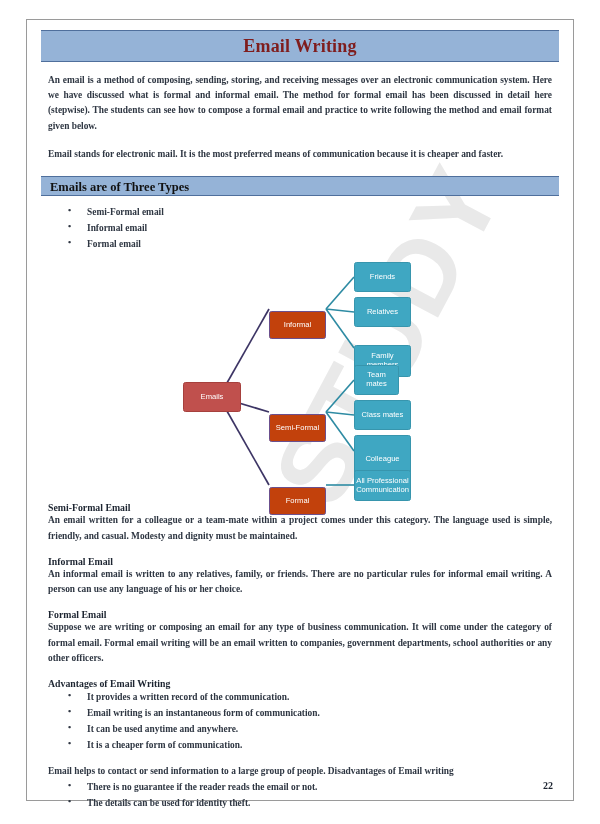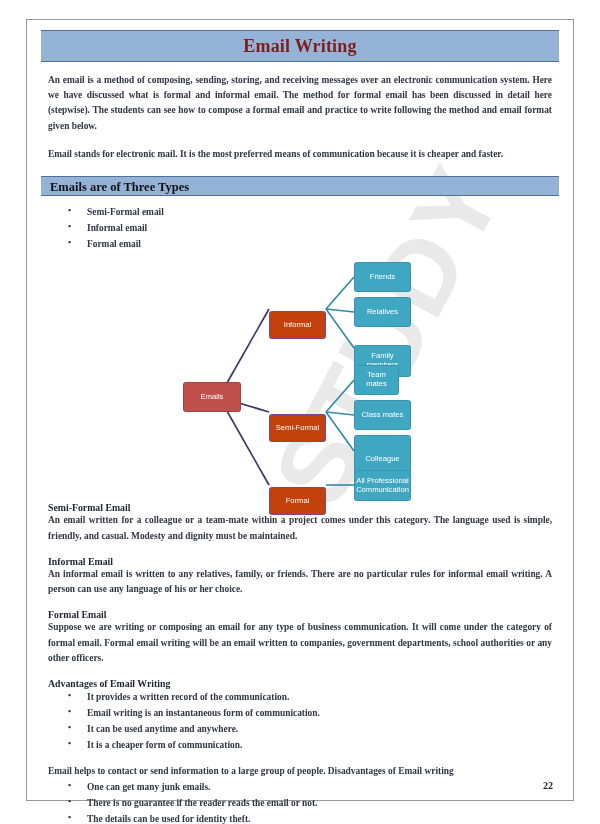--- a/index.html
+++ b/index.html
@@ -265,21 +265,20 @@
     <div class="sub-head sp">Advantages of Email Writing</div>
     <ul class="bullets" style="margin-top:2px;">
       <li>It provides a written record of the communication.</li>
       <li>Email writing is an instantaneous form of communication.</li>
       <li>It can be used anytime and anywhere.</li>
       <li>It is a cheaper form of communication.</li>
     </ul>
 
     <p class="para gap">Email helps to contact or send information to a large group of people. Disadvantages of Email writing</p>
     <ul class="bullets" style="margin-top:2px;">
-      <li>One can get many junk emails.</li>
       <li>There is no guarantee if the reader reads the email or not.</li>
       <li>The details can be used for identity theft.</li>
     </ul>
 
     <div id="pagenum">22</div>
 
   </div>
 </div>
 
 </body></html>

